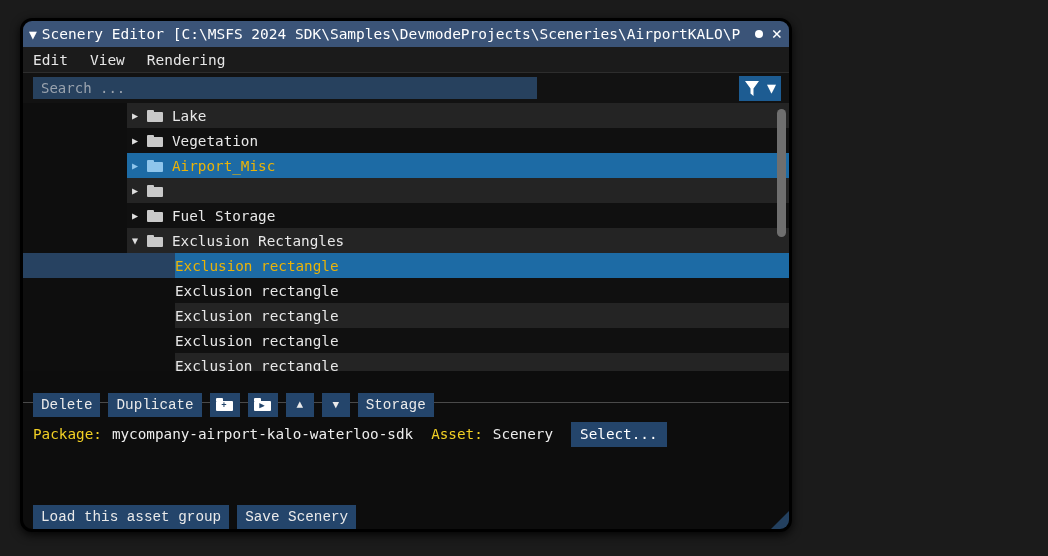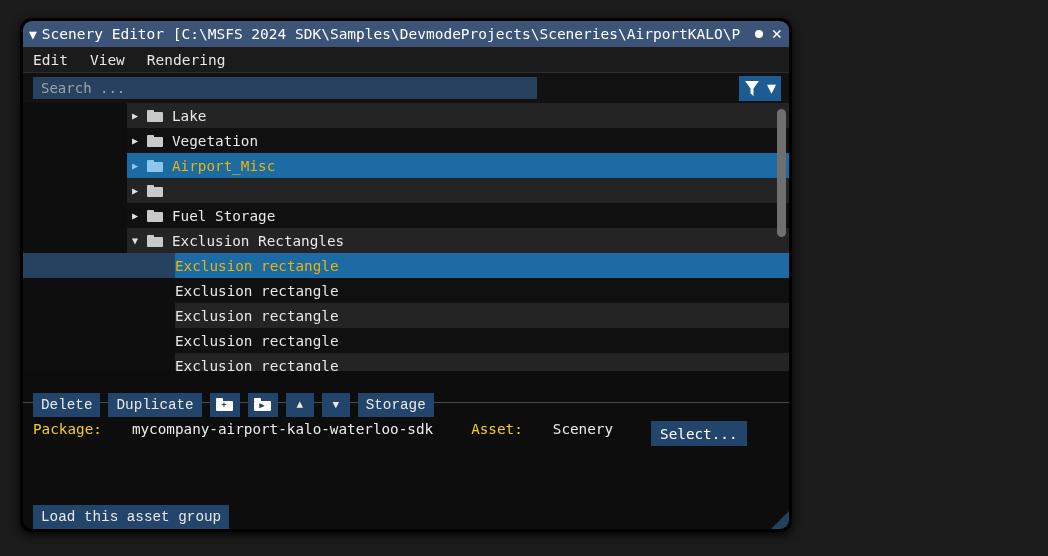--- a/index.html
+++ b/index.html
@@ -284,24 +284,23 @@
 
   
   .bottom {
     background: #0d0d0d;
     padding: 18px 0 0 10px;
     box-sizing: border-box;
     height: 108px;
   }
   .inforow {
     display: flex;
-    align-items: flex-start;
+    align-items: center;
     font-size: 14.3px;
     height: 26px;
-    gap: 20px;
   }
   .lbl-yellow { color: #f2d024; margin-right: 10px; }
   .val-white { color: #ededed; margin-right: 18px; }
   .btn-select {
     background: #24456b;
     color: #ffffff;
     font-family: inherit;
     font-size: 14.3px;
     border: none;
     height: 25px;
@@ -486,20 +485,21 @@
     <div class="bottom">
       <div class="inforow">
         <span class="lbl-yellow">Package:</span>
         <span class="val-white">mycompany-airport-kalo-waterloo-sdk</span>
         <span class="lbl-yellow">Asset:</span>
         <span class="val-white">Scenery</span>
         <button class="btn-select">Select...</button>
       </div>
       <div class="bottomrow">
         <button class="btn">Load this asset group</button>
+        <button class="btn">Save Scenery</button>
       </div>
     </div>
 
     <div class="resize-grip"></div>
   </div>
 
 
 </div>
 
 </body></html>

